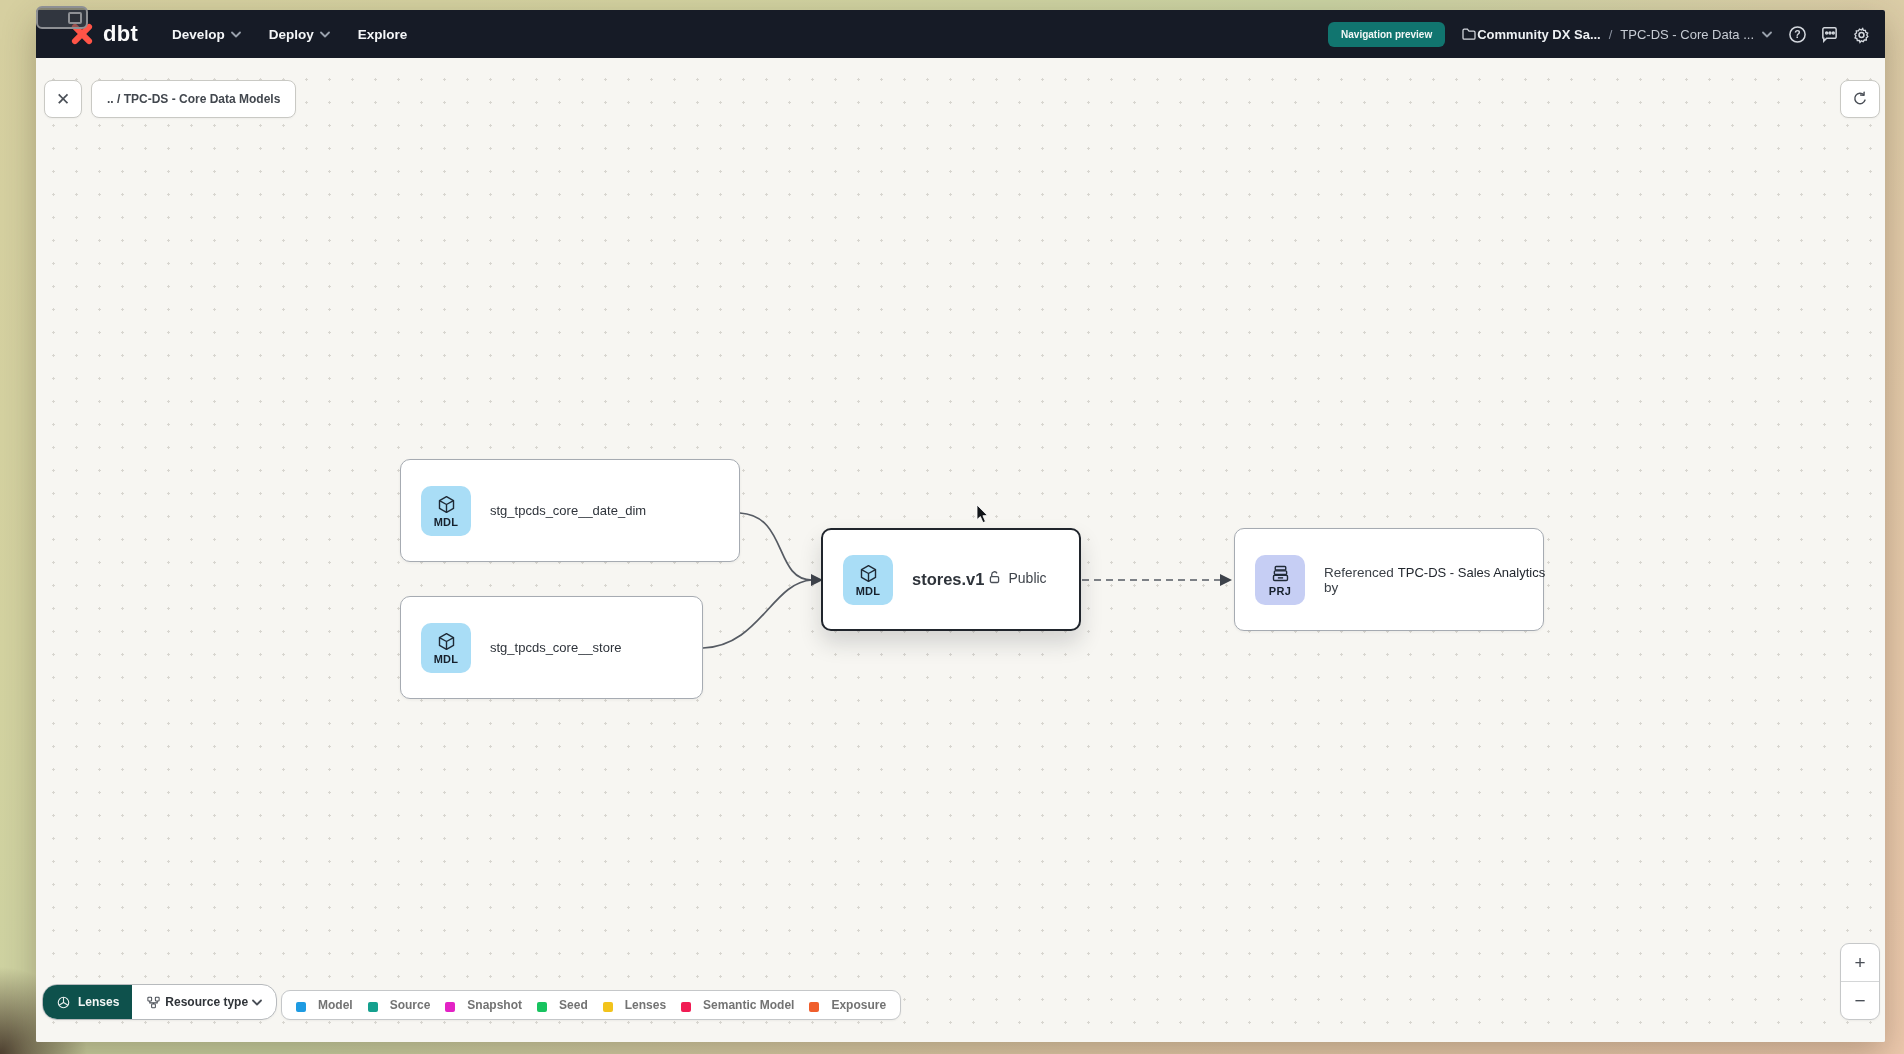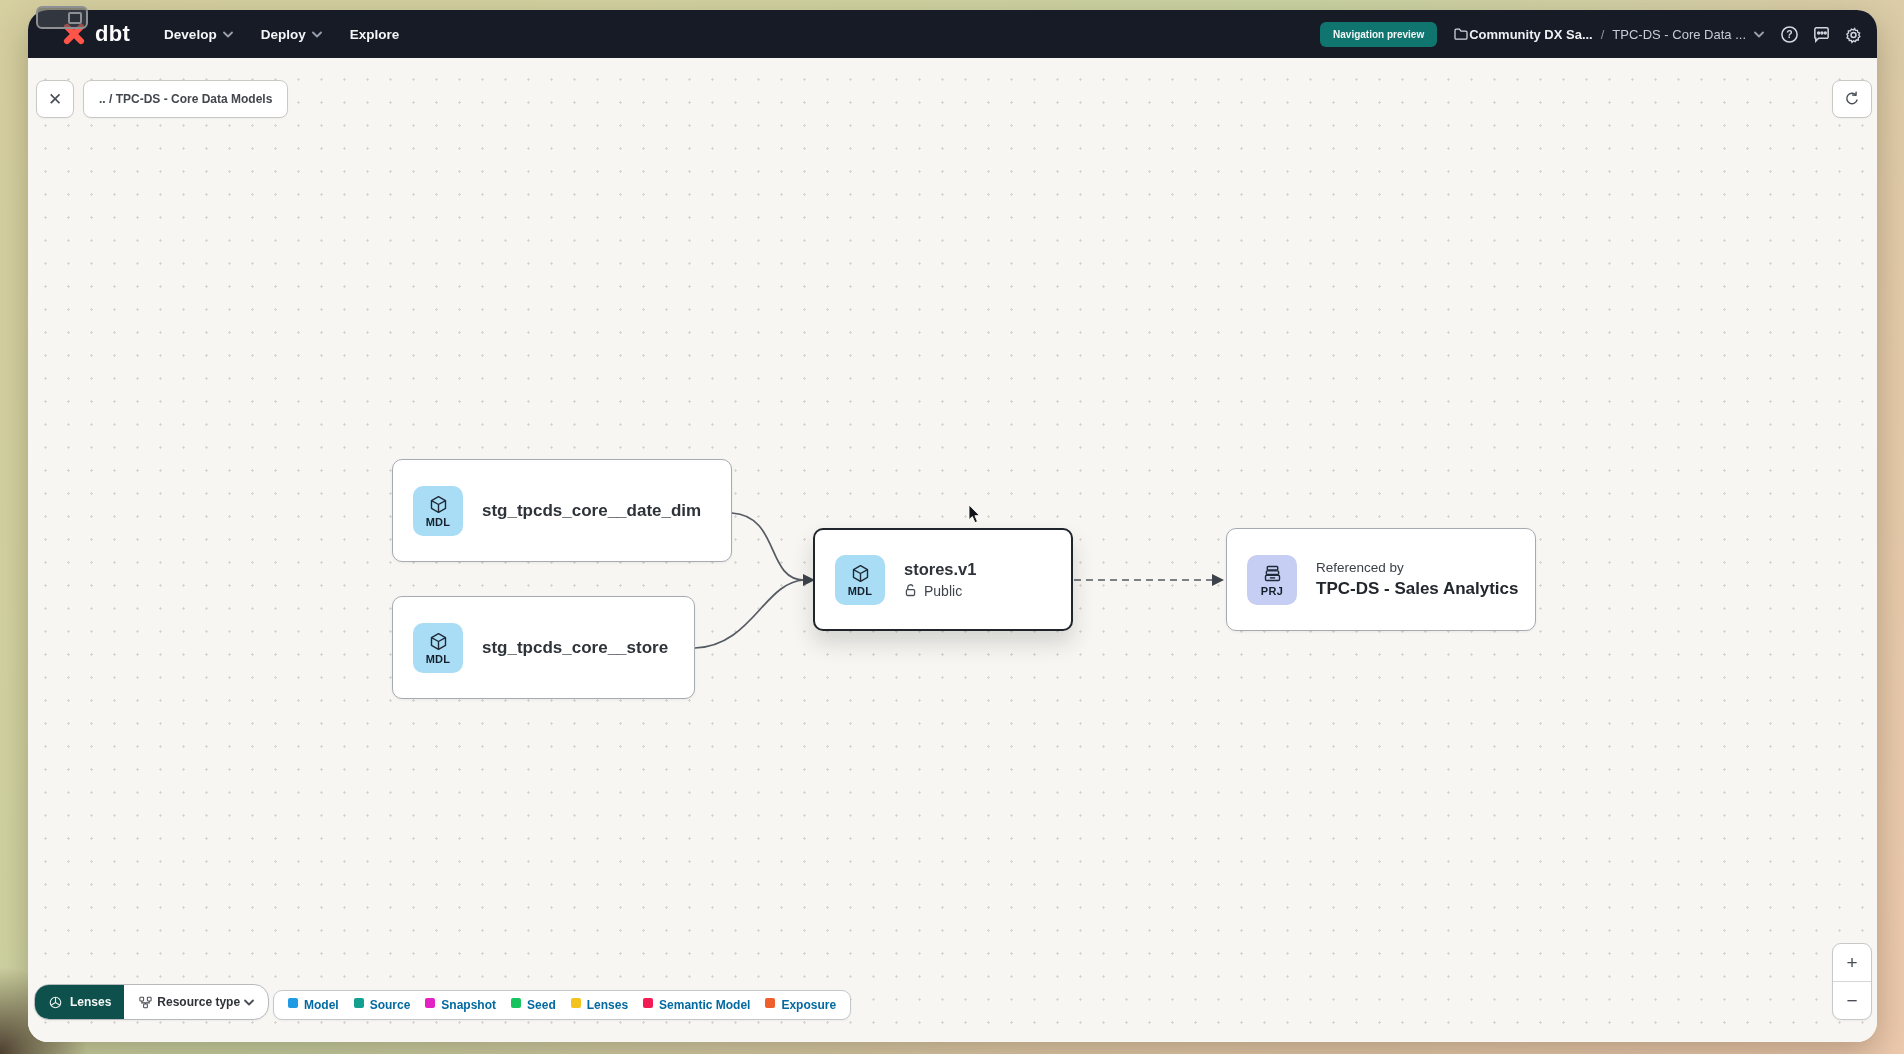--- a/index.html
+++ b/index.html
@@ -6,22 +6,22 @@
   html,body { width:1904px; height:1054px; overflow:hidden; font-family:"Liberation Sans", sans-serif; }
   body {
     background:
       radial-gradient(circle at 0% 100%, rgba(55,38,28,.85) 0%, rgba(55,38,28,0) 4%),
       linear-gradient(135deg, #d6cfa0 0%, #d3d2a0 22%, #c9d2a2 45%, #e3cba9 72%, #edc9ad 100%);
     position:relative;
   }
 
   
   .app-window {
-    position:absolute; left:28px; top:10px; width:1849px; height:1032px;
-    border-radius:20px; overflow:hidden; background:#f7f6f2;
+    position:absolute; left:36px; top:10px; width:1849px; height:1032px;
+    border-radius:2px; overflow:hidden; background:#f7f6f2;
     box-shadow:0 12px 34px rgba(60,45,30,.30);
   }
 
   
   .corner-artifact {
     position:absolute; left:36px; top:6px; width:52px; height:23px; z-index:50;
     border:2px solid #8e9094; border-radius:6px; background:rgba(72,77,84,.55);
   }
   .corner-artifact::after {
     content:""; position:absolute; right:4px; bottom:3px; width:10px; height:8px;
@@ -107,22 +107,22 @@
   .node.selected { border:2px solid #20252c; box-shadow:0 12px 22px rgba(27,31,36,.16); }
   .node-badge {
     flex:none; width:50px; height:50px; border-radius:10px;
     display:flex; flex-direction:column; align-items:center; justify-content:center; gap:1px;
   }
   .node-badge.mdl { background:#a9ddf6; }
   .node-badge.prj { background:#c6cef4; }
   .node-badge .glyph { width:21px; height:21px; }
   .node-badge .glyph path, .node-badge .glyph rect { fill:none; stroke:#1f2a36; stroke-width:1.6; stroke-linejoin:round; }
   .badge-label { font-size:11px; font-weight:700; color:#16202c; letter-spacing:.3px; }
-  .node-title { font-size:17px; font-weight:700; color:#2e333a; white-space:nowrap; }
-  .node-lines { display:flex; flex-direction:column; gap:4px; }
+  .node-title { font-size:13px; font-weight:400; color:#2e333a; white-space:nowrap; }
+  .node-lines { display:flex; flex-direction:row; gap:4px; }
   .node-sub { display:flex; align-items:flex-start; gap:7px; font-size:14px; color:#3f444b; }
   .node-sub svg path, .node-sub svg rect { fill:none; stroke:#4a4f57; stroke-width:1.4; }
   .node-eyebrow { font-size:13.5px; color:#3b4047; }
 
   
   .mouse-cursor { position:absolute; left:940px; top:447px; width:13px; height:19px; z-index:40; pointer-events:none; }
 
   
   .lenses-pill {
     position:absolute; left:6px; bottom:22px; height:36px; display:flex; align-items:stretch;
@@ -138,21 +138,21 @@
     display:flex; align-items:center; gap:4px; padding:0 14px; font-size:12px; font-weight:600; color:#2f3338;
   }
   .restype-seg svg rect, .restype-seg svg path { fill:none; stroke:#4a4f57; stroke-width:1.4; }
   .restype-seg .chev polyline { stroke:#4a4f57; }
 
   .legend-box {
     position:absolute; left:245px; bottom:22px; height:30px; padding:0 14px;
     background:#fff; border:1px solid #c5c7c9; border-radius:9px;
     display:flex; align-items:center; gap:15px; box-shadow:0 1px 2px rgba(30,34,40,.05);
   }
-  .legend-item { display:flex; align-items:flex-start; gap:6px; font-size:12px; font-weight:600; color:#0369a1; white-space:nowrap; }
+  .legend-item { display:flex; align-items:flex-end; gap:12px; font-size:12px; font-weight:600; color:#737373; white-space:nowrap; }
   .legend-swatch { width:10px; height:10px; border-radius:2px; flex:none; }
 
   .zoom-stack {
     position:absolute; left:1804px; bottom:22px; width:40px; height:77px;
     background:#fff; border:1px solid #c6c8c9; border-radius:9px; overflow:hidden;
     display:flex; flex-direction:column; box-shadow:0 1px 2px rgba(30,34,40,.05);
   }
   .zoom-btn { flex:1; display:flex; align-items:center; justify-content:center; font-size:19px; color:#4a4f57; cursor:pointer; }
   .zoom-btn:first-child { border-bottom:1px solid #d4d6d7; }
 </style>

